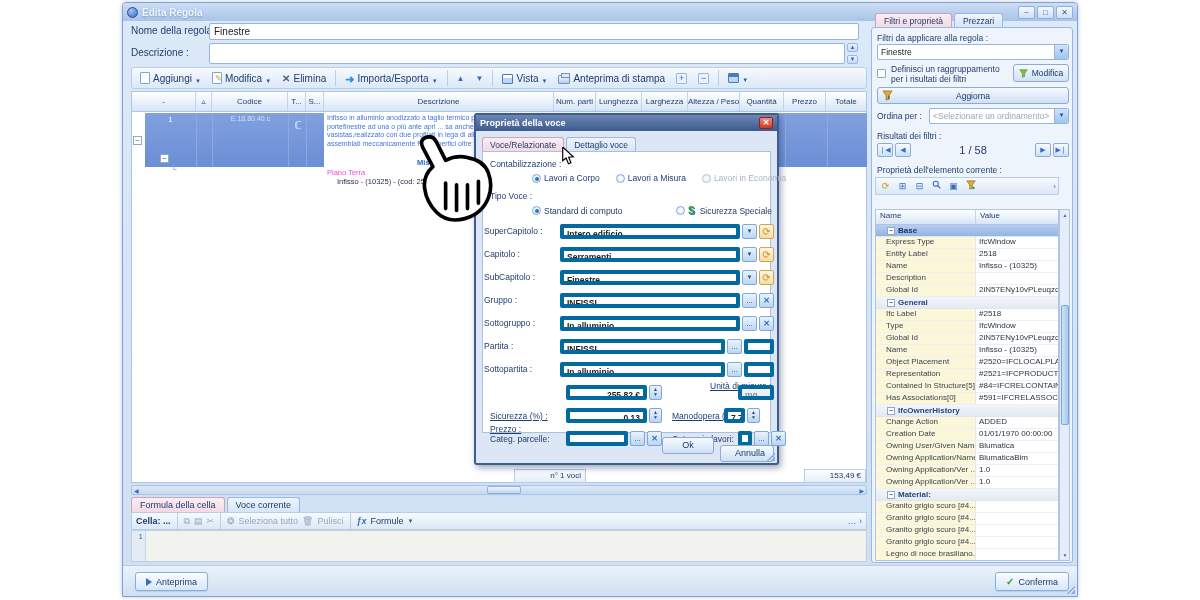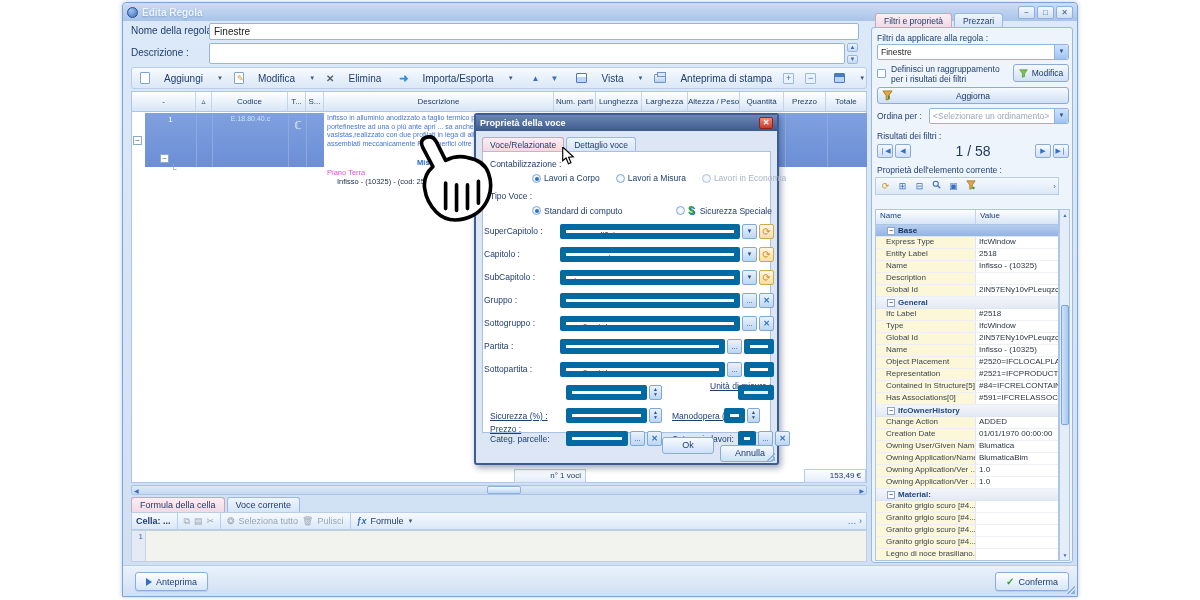--- a/index.html
+++ b/index.html
@@ -20,21 +20,21 @@
   .lbl{color:#1f3d6e;}
   .field-row{position:absolute;left:8px;}
   .tbox{background:#fff;border:1px solid #93b4de;border-radius:2px;font-size:10px;color:#222;padding:1px 4px;
     font-family:"Liberation Sans",sans-serif;}
   .mini-scroll{position:absolute;display:flex;flex-direction:column;justify-content:space-between;}
   .mini-arrow{width:11px;height:9px;background:linear-gradient(#eaf2fc,#c6daf2);border:1px solid #9ab8e2;border-radius:2px;
     font-size:6px;line-height:7px;text-align:center;color:#3a6cc0;}
   
   .toolbar{position:absolute;left:8px;top:64px;width:736px;height:22px;display:flex;align-items:center;gap:3px;
     background:linear-gradient(#f6fafe,#dbe8f7);border:1px solid #b9cde8;border-radius:3px;padding:0 4px;}
-  .tbtn{display:flex;align-items:center;gap:14px;padding:1px 4px;border-radius:2px;color:#1f3d6e;white-space:nowrap;}
+  .tbtn{display:flex;align-items:flex-end;gap:3px;padding:1px 4px;border-radius:2px;color:#1f3d6e;white-space:nowrap;}
   .tsep{width:1px;height:16px;background:#b9cde8;margin:0 2px;}
   .caret{font-size:6px;color:#3a5a94;}
   .ic-page{width:10px;height:12px;background:#fff;border:1px solid #7fa3d4;border-radius:1px;position:relative;}
   .ic-page.edit:after{content:"✎";position:absolute;font-size:8px;color:#caa23a;left:2px;top:1px;}
   .ic-x{color:#51606f;font-weight:bold;font-size:10px;}
   .ic-arr{color:#2f8fe0;font-weight:bold;font-size:11px;line-height:10px;}
   .ic-ud{color:#3a6cc0;font-size:8px;}
   .ic-win{width:11px;height:10px;border:1px solid #4a7ac0;border-radius:1px;background:linear-gradient(#fff 40%,#bcd6f2 40%);}
   .ic-print{width:12px;height:9px;background:linear-gradient(#f2f6fb,#b9cfec);border:1px solid #6f93c4;border-radius:1px;position:relative;}
   .ic-print:before{content:"";position:absolute;left:2px;top:-3px;width:7px;height:3px;background:#dde9f7;border:1px solid #6f93c4;}
@@ -90,21 +90,21 @@
   .dtab{height:14px;padding:1px 7px;font-size:8.5px;}
   .dpanel{position:absolute;left:6px;top:36px;width:289px;height:282px;background:#fff;border:1px solid #a9c0e0;}
   .dlabel{position:absolute;font-size:8.5px;color:#1f3d6e;}
   .radio{display:inline-flex;align-items:center;gap:3px;font-size:8.5px;color:#1f3d6e;white-space:nowrap;}
   .rdot{width:9px;height:9px;border-radius:50%;border:1px solid #7fa8d9;background:radial-gradient(#fff,#dce9f8);position:relative;}
   .rdot.on:after{content:"";position:absolute;left:2px;top:2px;width:4px;height:4px;border-radius:50%;background:#2f6fd0;}
   .radio.dis{color:#a8b4c4;}
   .rdot.dis{border-color:#b9c4d4;}
   .fldrow{position:absolute;left:8px;height:16px;display:flex;align-items:center;width:273px;}
   .fldrow .fl{width:76px;font-size:8.5px;color:#1f3d6e;}
-  .fldrow .fv{flex:1;height:15px;background:#fff;border:6px solid #0369a1;border-radius:2px;font-size:8.5px;color:#222;padding:0 3px;line-height:13px;overflow:hidden;}
+  .fldrow .fv{flex:1;height:15px;background:#fff;border:4px solid #0369a1;border-radius:2px;font-size:8.5px;color:#222;padding:0 3px;line-height:13px;overflow:hidden;font-weight:bold;}
   .sq{width:15px;height:15px;margin-left:2px;border:1px solid #7fa8d9;border-radius:2px;background:linear-gradient(#eaf3fc,#bcd6f2);
     font-size:8px;line-height:13px;text-align:center;color:#2a4e8e;flex:none;}
   .sq.gold{color:#d89010;background:linear-gradient(#fdf6e6,#f2ddae);border-color:#cfa84a;font-size:10px;}
   .sq.blue{color:#2f6fd0;font-weight:bold;}
   .spin{width:13px;height:15px;margin-left:2px;border:1px solid #7fa8d9;border-radius:2px;background:linear-gradient(#eaf3fc,#bcd6f2);
     display:flex;flex-direction:column;align-items:center;justify-content:center;font-size:5px;color:#2a4e8e;line-height:5px;flex:none;}
   .numv{text-align:right;}
   .ulbl{text-decoration:underline;}
   .dis-box{background:#eceff3 !important;color:#8a94a2 !important;}
   .dbtn{position:absolute;height:17px;padding:0 14px;border:1px solid #8cacd8;border-radius:3px;
@@ -362,21 +362,21 @@
   <div class="rp-lbl" style="left:754px;top:108px;">Ordina per :</div>
   <div class="combo" style="left:806px;top:105px;width:140px;">
     <div class="cv ph">&lt;Selezionare un ordinamento&gt;</div>
     <div class="cbtn">▼</div>
   </div>
 
   <div class="rp-lbl" style="left:754px;top:128px;">Risultati dei filtri :</div>
   <div style="position:absolute;left:754px;top:140px;width:192px;display:flex;align-items:center;">
     <div class="navbtn">❘◀</div>
     <div class="navbtn" style="margin-left:2px">◀</div>
-    <div style="flex:1;text-align:center;font-size:14px;color:#223a62;">1 / 58</div>
+    <div style="flex:1;text-align:center;font-size:11px;color:#223a62;">1 / 58</div>
     <div class="navbtn">▶</div>
     <div class="navbtn" style="margin-left:2px">▶❘</div>
   </div>
 
   <div class="rp-lbl" style="left:754px;top:162px;">Proprietà dell'elemento corrente :</div>
   <div style="position:absolute;left:752px;top:174px;width:184px;height:18px;display:flex;align-items:center;gap:2px;
               background:linear-gradient(#f6fafe,#dbe8f7);border:1px solid #b9cde8;padding:0 2px;">
     <div class="itool" style="color:#d89010">⟳</div>
     <div class="itool">⊞</div>
     <div class="itool">⊟</div>

